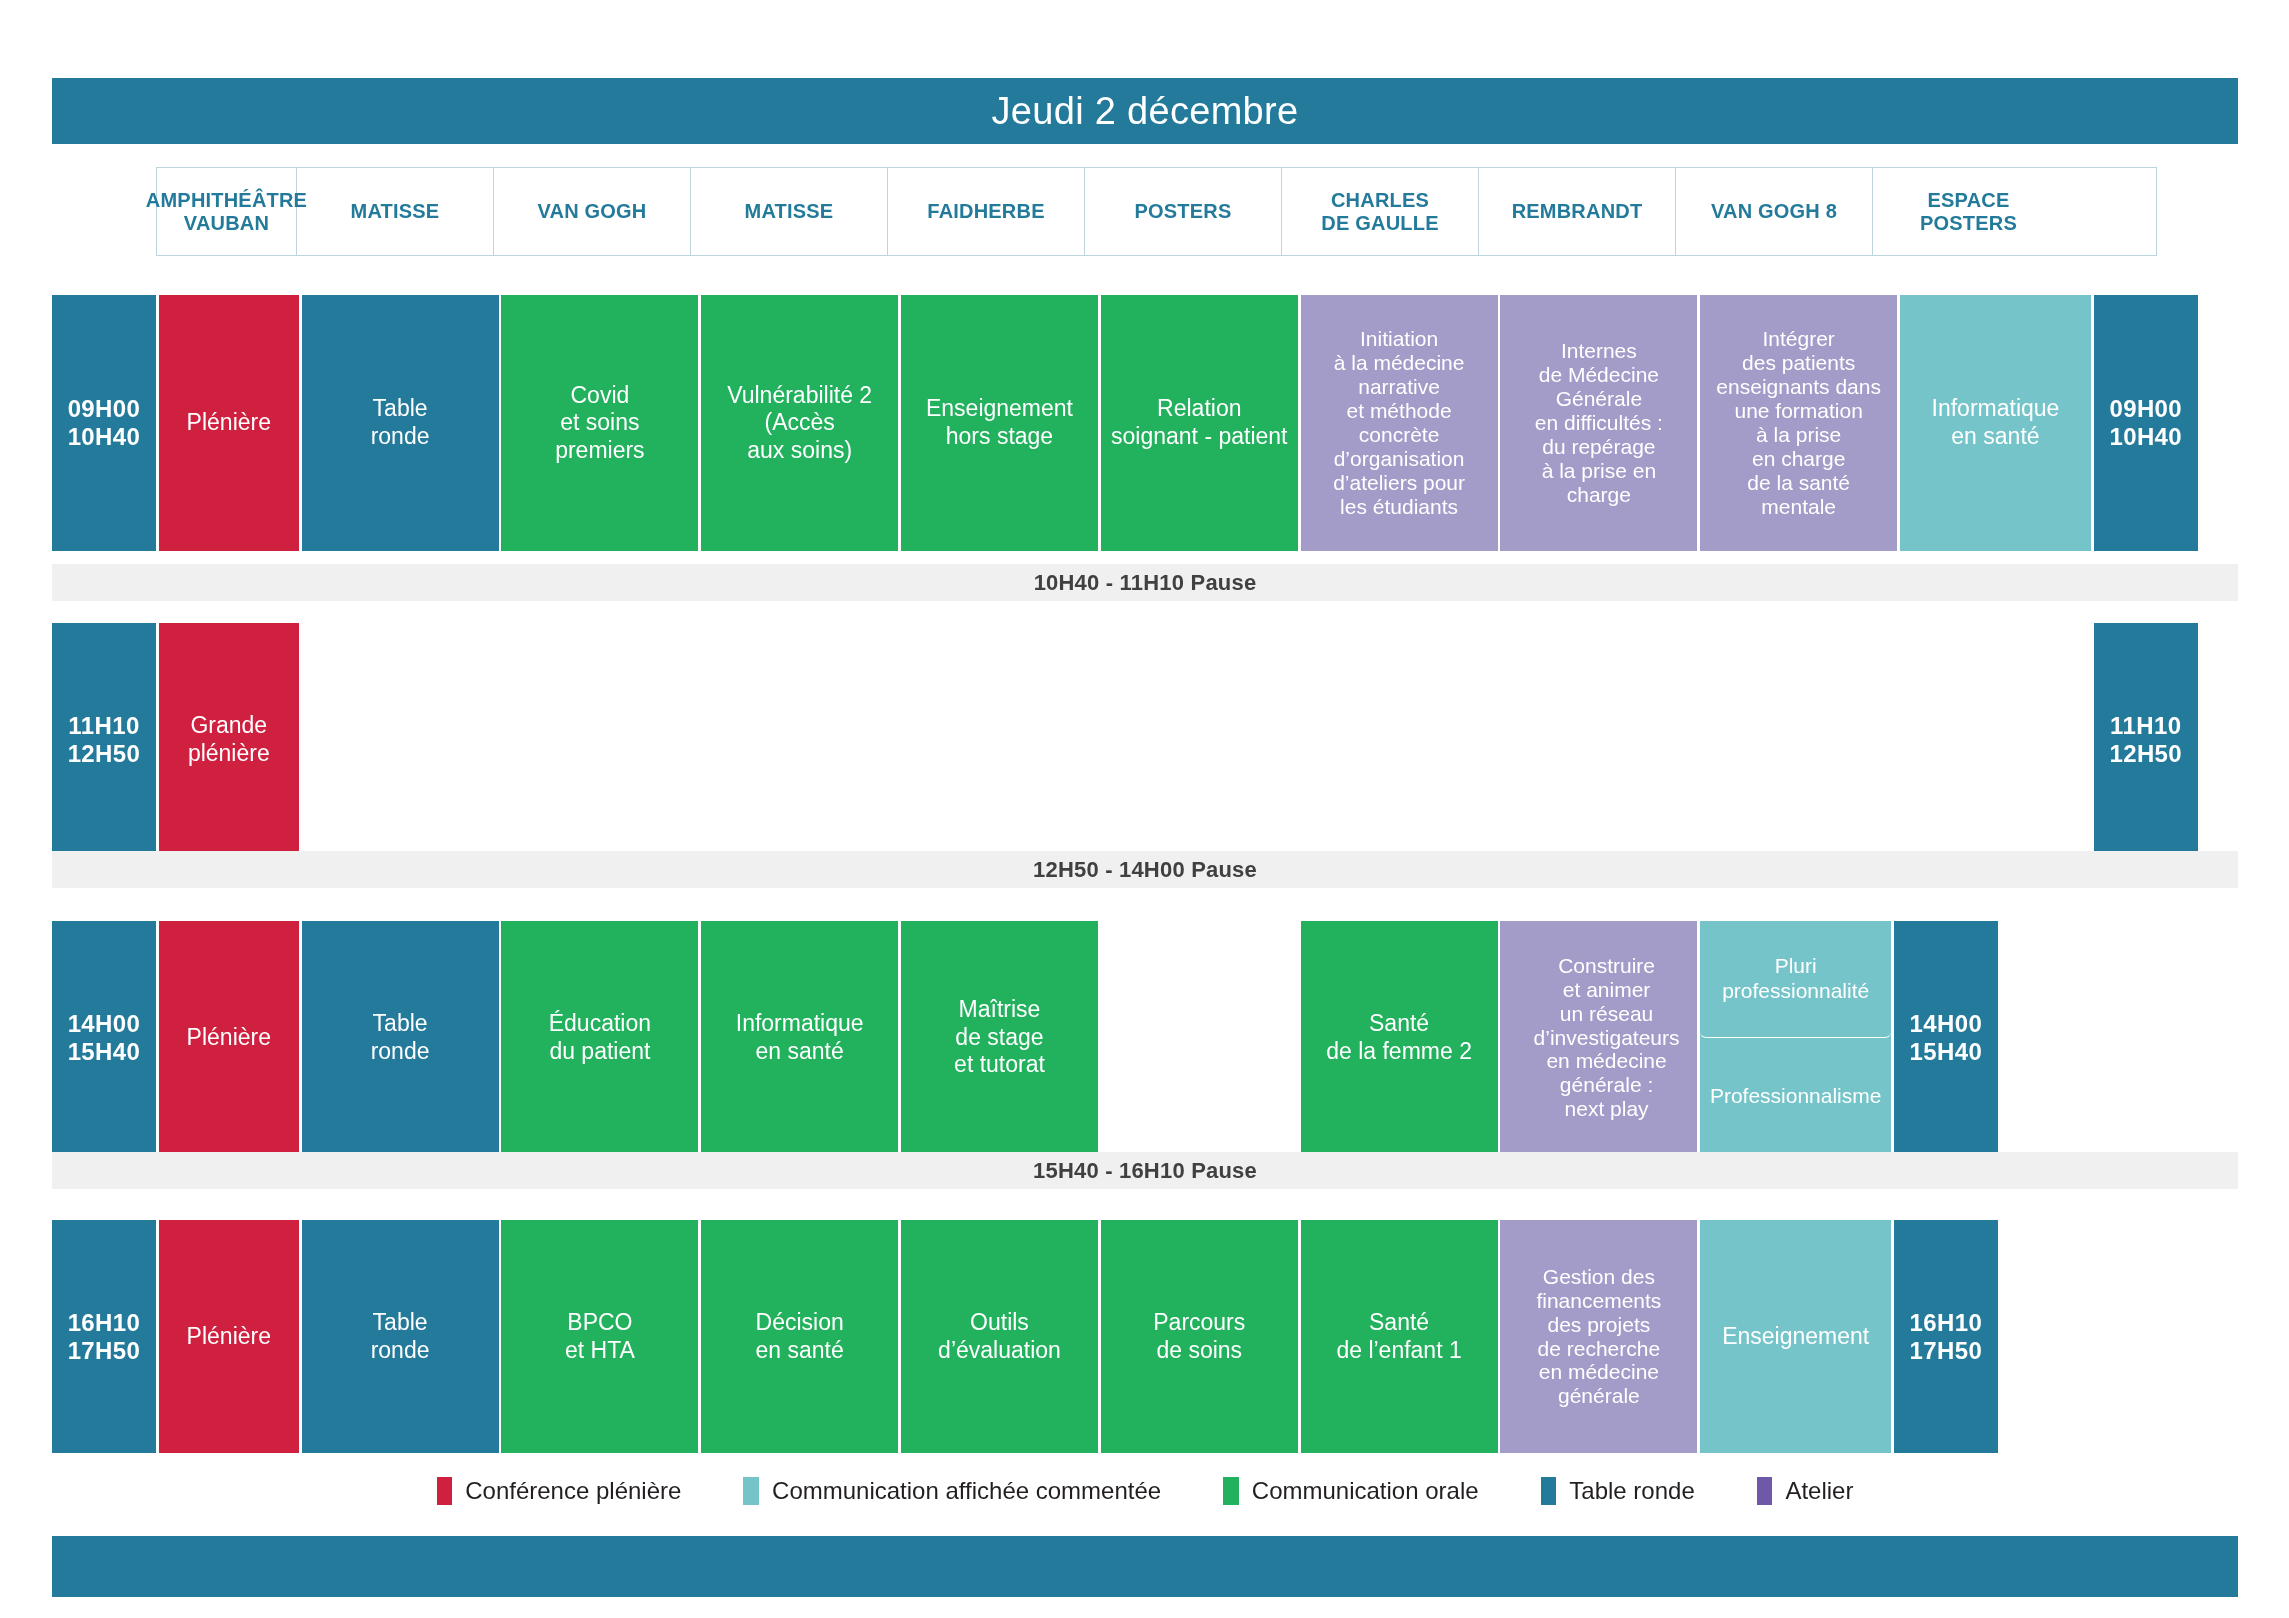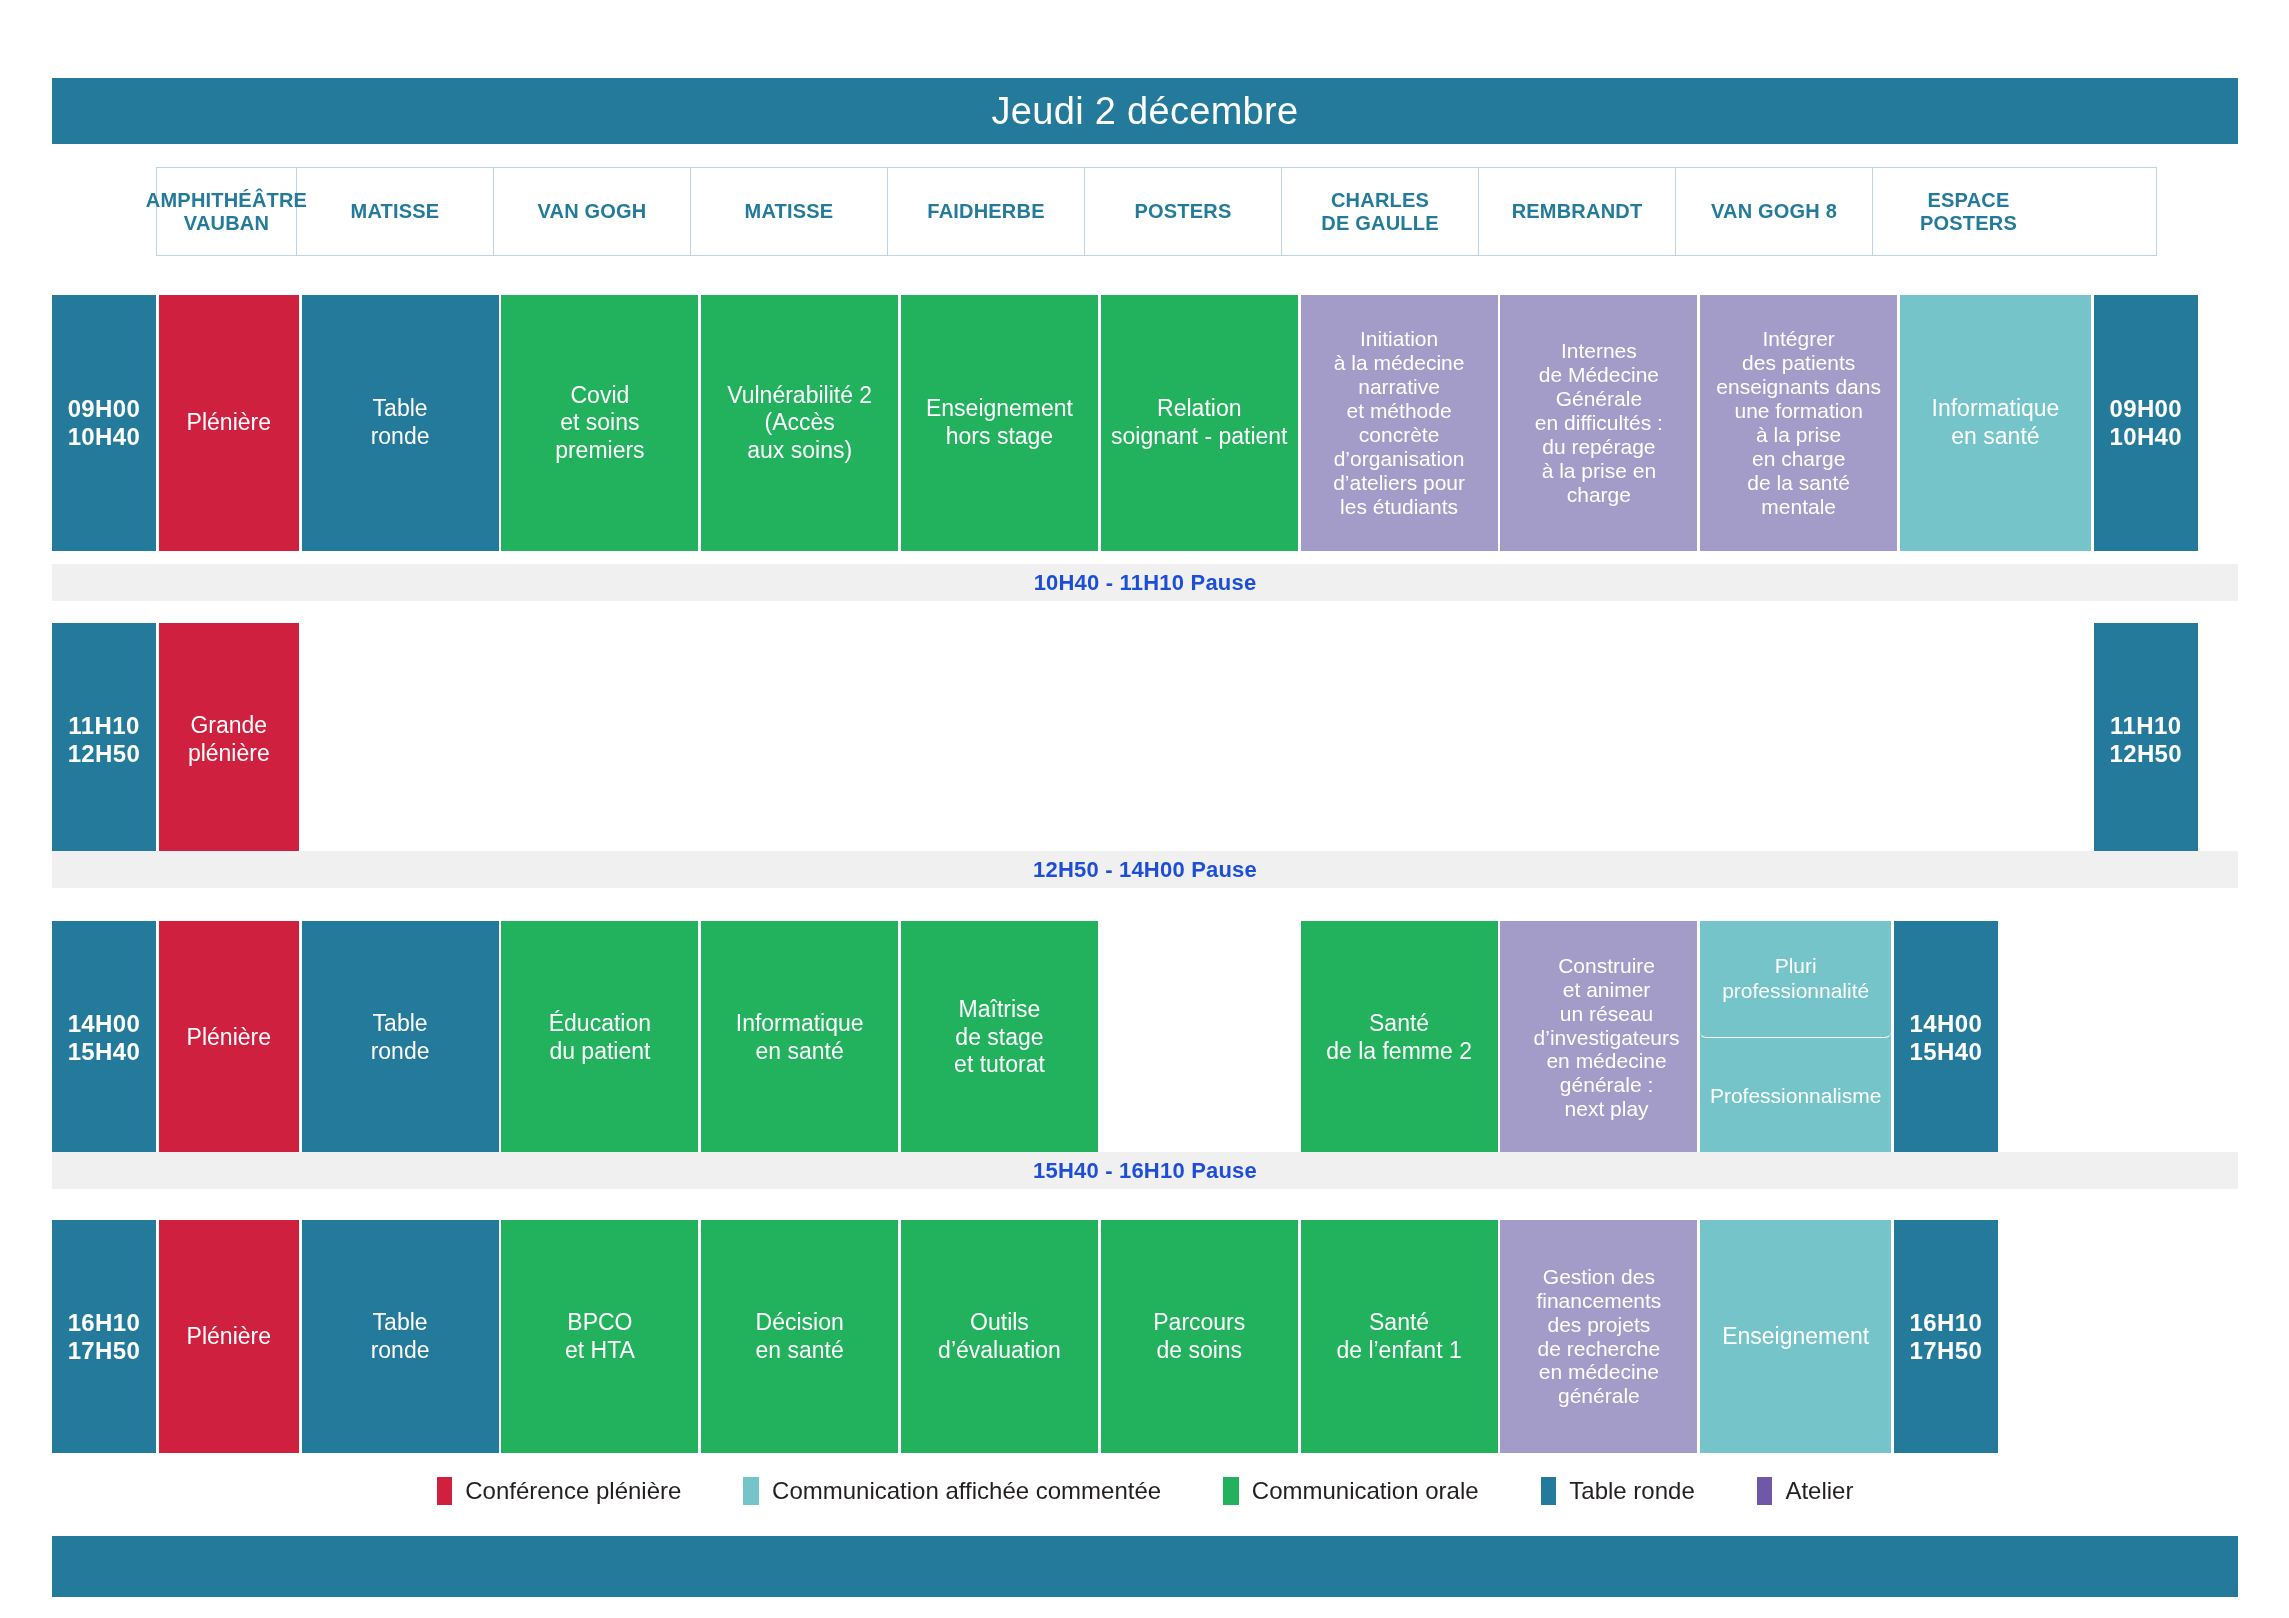--- a/index.html
+++ b/index.html
@@ -130,21 +130,21 @@
   
   .pause-bar {
     position: absolute;
     left: 52px;
     width: 2186px;
     height: 37px;
     background: #f0f0f0;
     display: flex;
     align-items: center;
     justify-content: center;
-    color: #1d4ed8;
+    color: #404040;
     font-size: 22px;
     font-weight: bold;
     letter-spacing: 0.2px;
   }
 
   
   .legend {
     position: absolute;
     left: 52px;
     top: 1471px;

